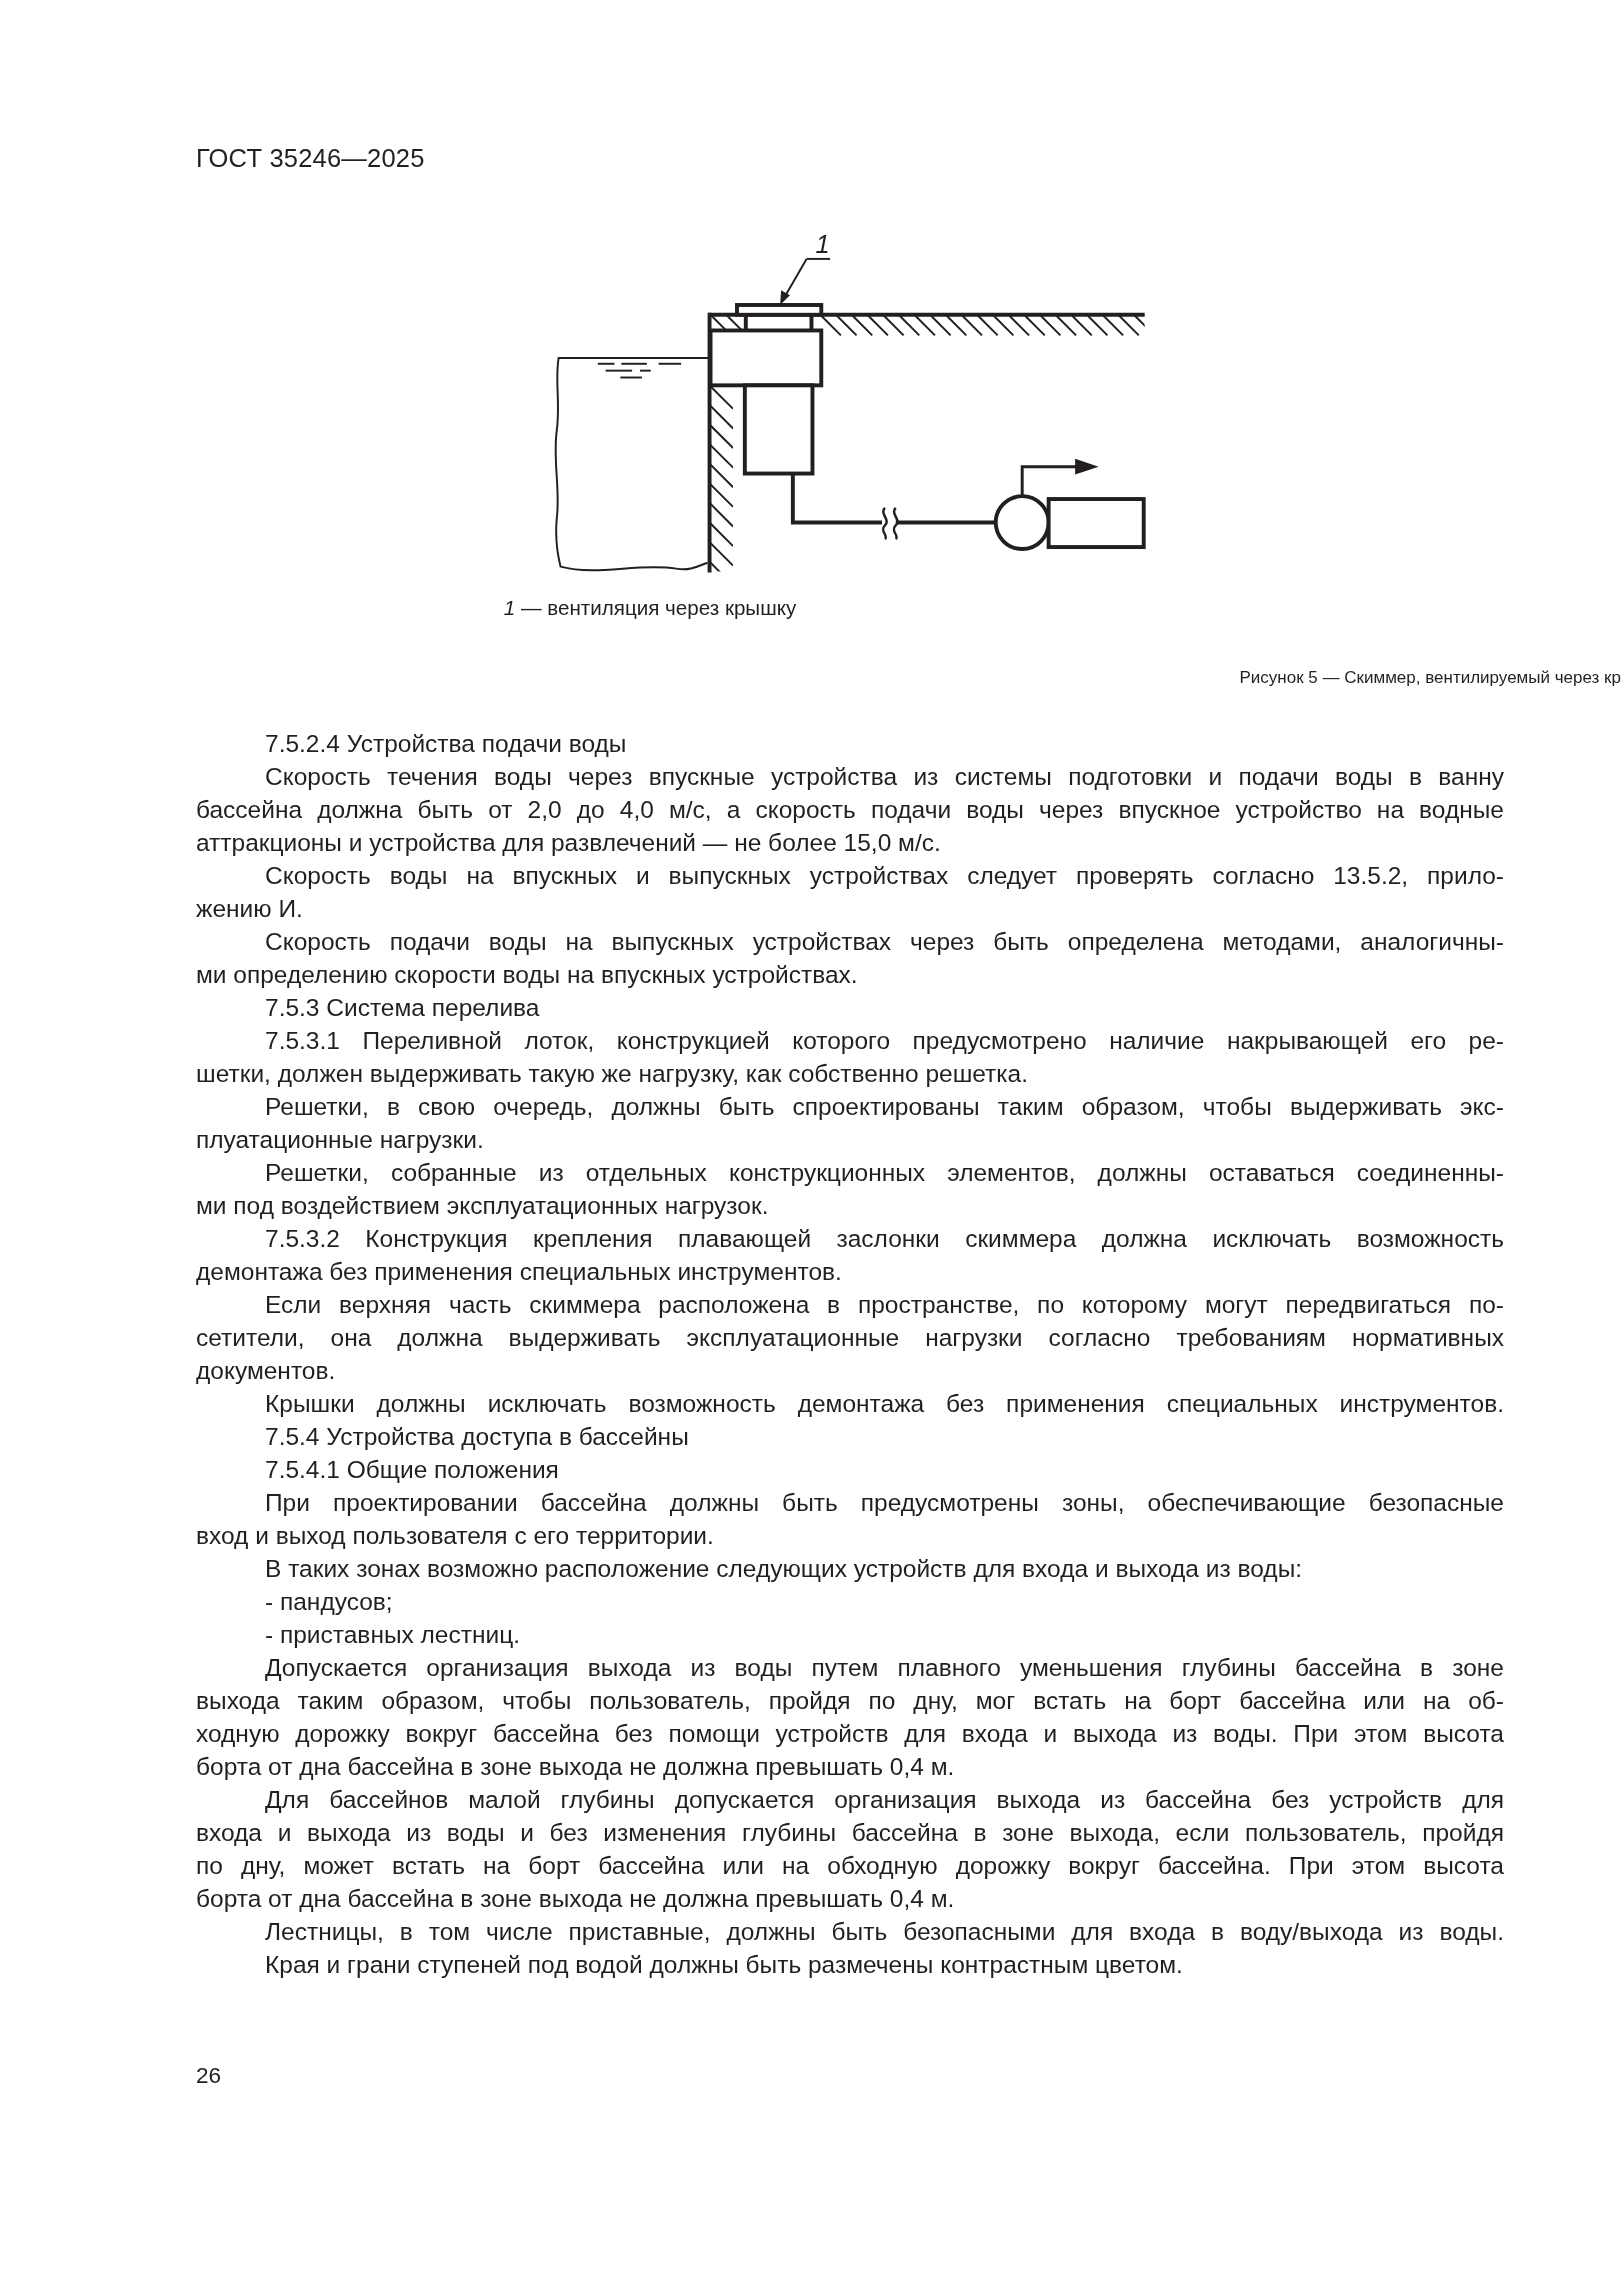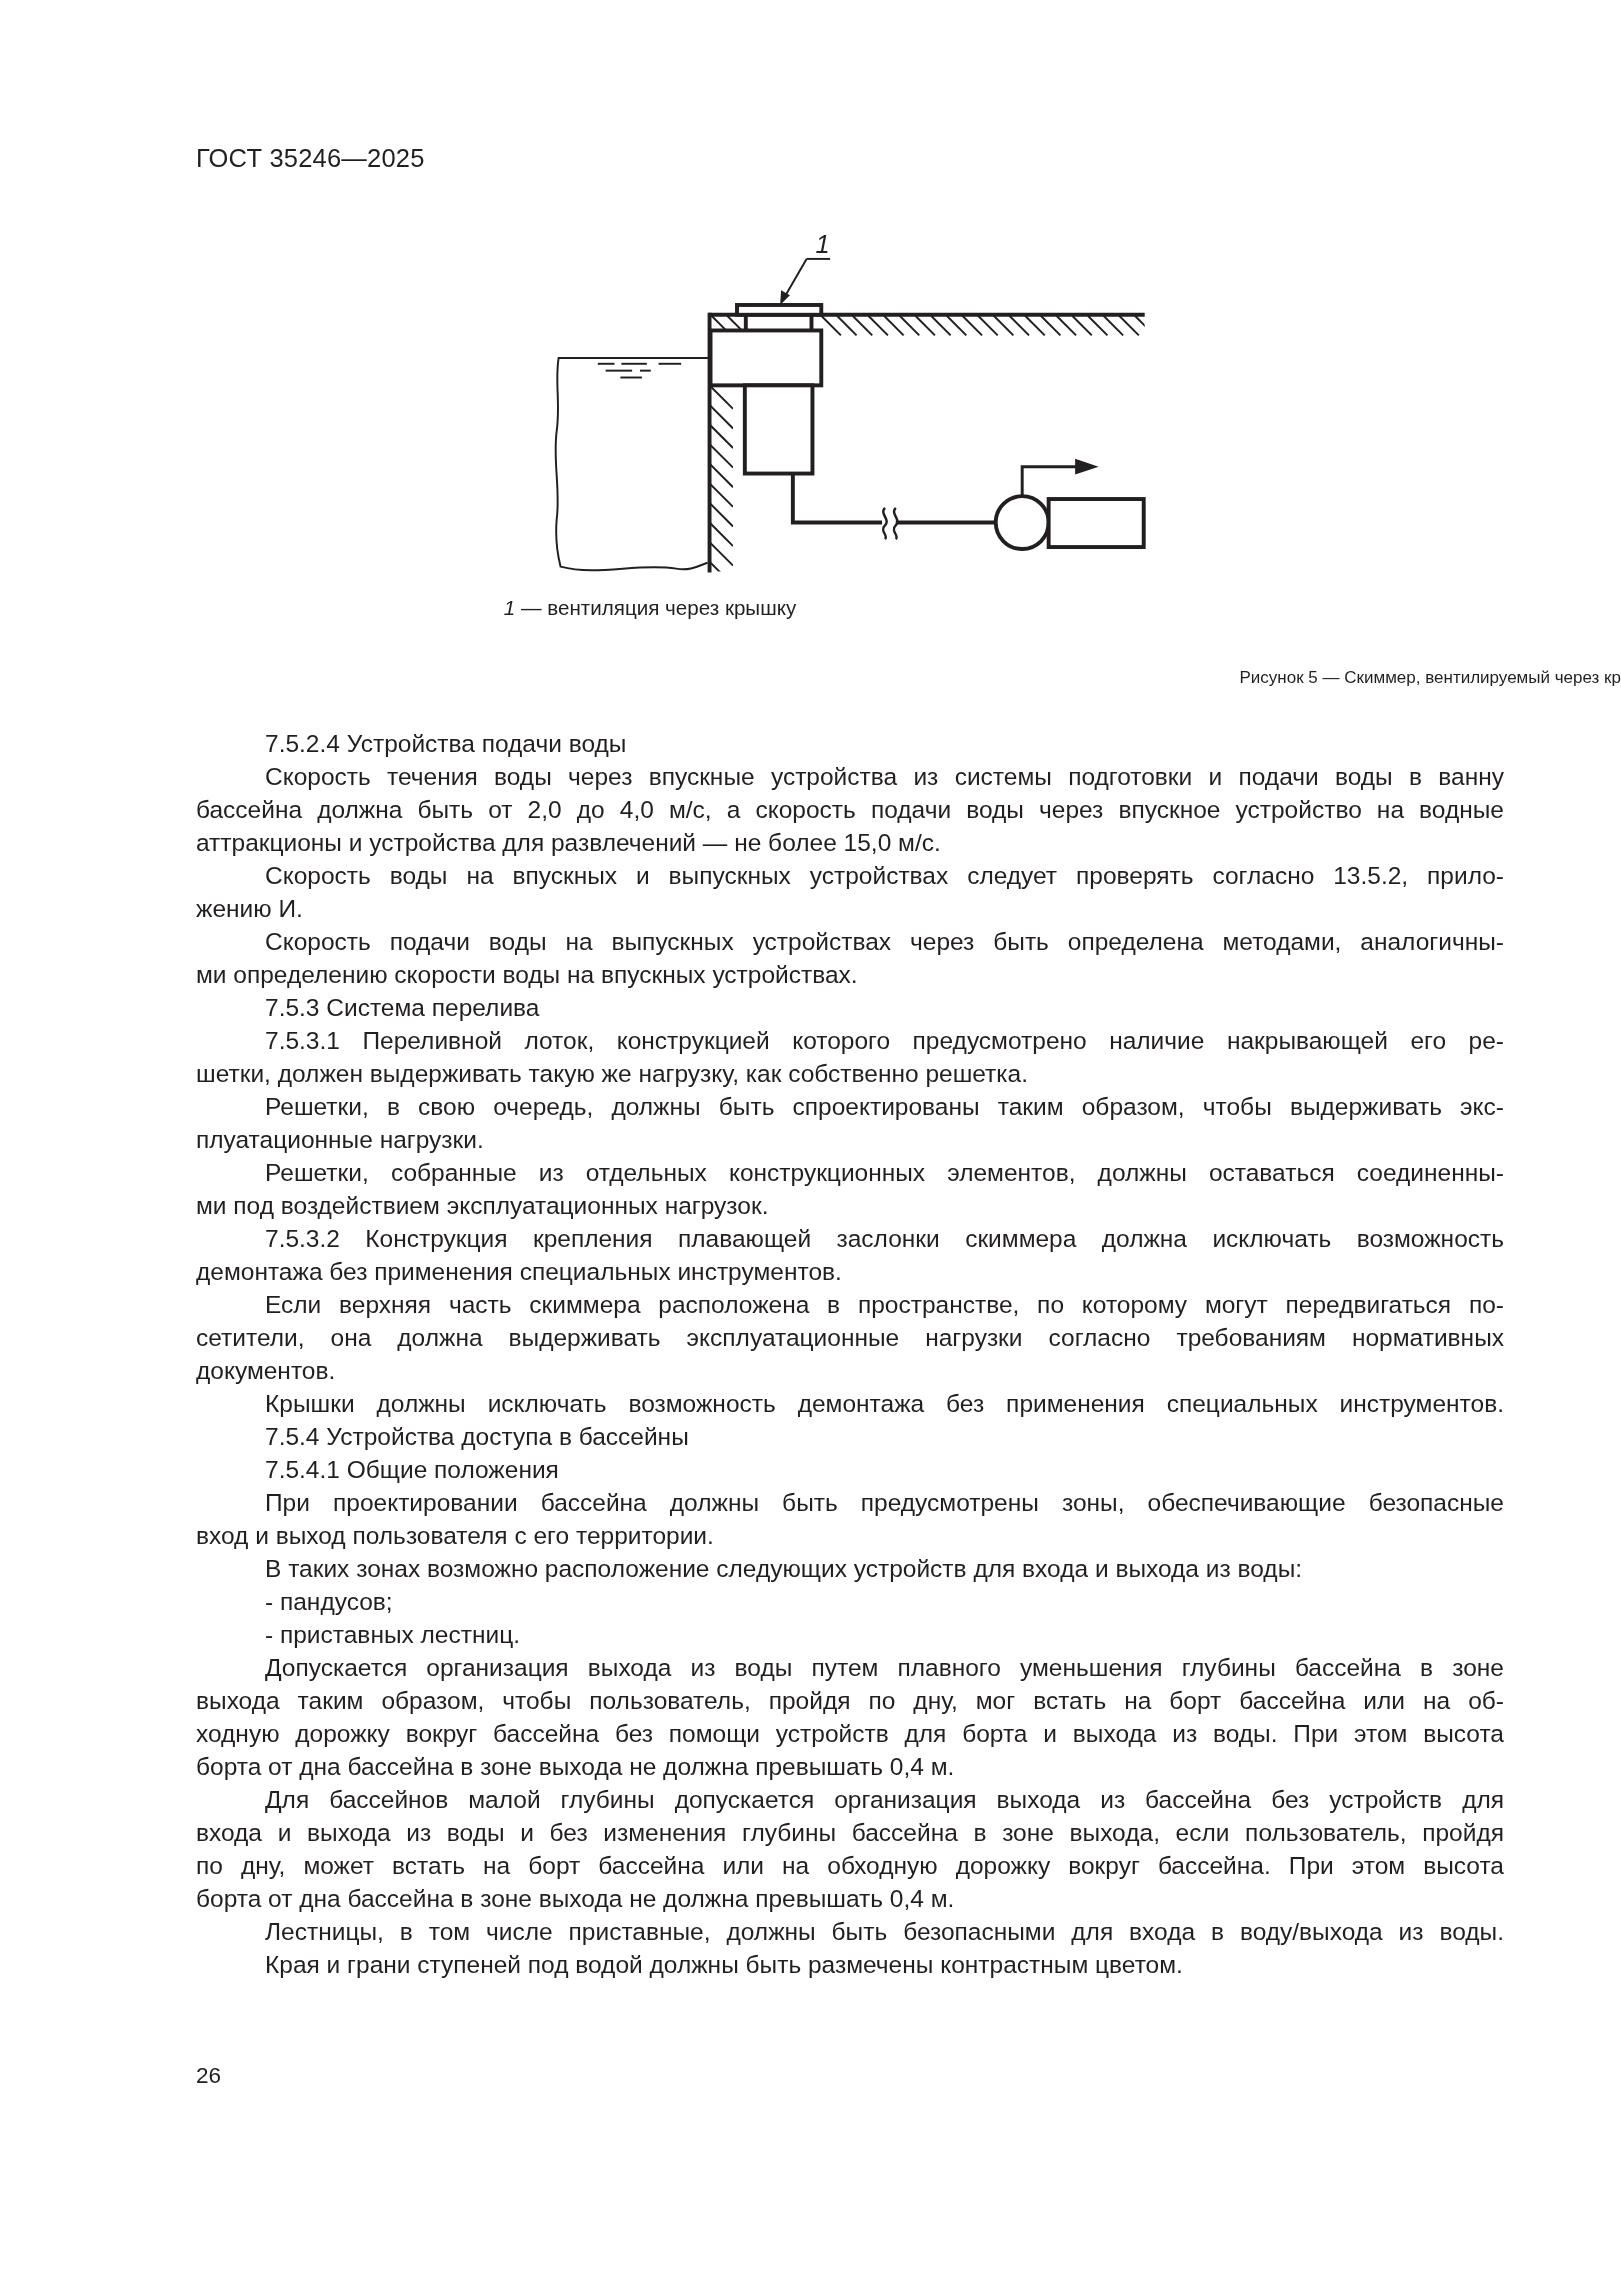--- a/index.html
+++ b/index.html
@@ -138,21 +138,21 @@
   <span class="ln ind">Крышки должны исключать возможность демонтажа без применения специальных инструментов.</span>
   <span class="ln ind last bold">7.5.4 Устройства доступа в бассейны</span>
   <span class="ln ind last">7.5.4.1 Общие положения</span>
   <span class="ln ind">При проектировании бассейна должны быть предусмотрены зоны, обеспечивающие безопасные</span>
   <span class="ln last">вход и выход пользователя с его территории.</span>
   <span class="ln ind last">В таких зонах возможно расположение следующих устройств для входа и выхода из воды:</span>
   <span class="ln ind last">- пандусов;</span>
   <span class="ln ind last">- приставных лестниц.</span>
   <span class="ln ind">Допускается организация выхода из воды путем плавного уменьшения глубины бассейна в зоне</span>
   <span class="ln">выхода таким образом, чтобы пользователь, пройдя по дну, мог встать на борт бассейна или на об-</span>
-  <span class="ln">ходную дорожку вокруг бассейна без помощи устройств для борта и выхода из воды. При этом высота</span>
+  <span class="ln">ходную дорожку вокруг бассейна без помощи устройств для входа и выхода из воды. При этом высота</span>
   <span class="ln last">борта от дна бассейна в зоне выхода не должна превышать 0,4 м.</span>
   <span class="ln ind">Для бассейнов малой глубины допускается организация выхода из бассейна без устройств для</span>
   <span class="ln">входа и выхода из воды и без изменения глубины бассейна в зоне выхода, если пользователь, пройдя</span>
   <span class="ln">по дну, может встать на борт бассейна или на обходную дорожку вокруг бассейна. При этом высота</span>
   <span class="ln last">борта от дна бассейна в зоне выхода не должна превышать 0,4 м.</span>
   <span class="ln ind">Лестницы, в том числе приставные, должны быть безопасными для входа в воду/выхода из воды.</span>
   <span class="ln ind last">Края и грани ступеней под водой должны быть размечены контрастным цветом.</span>
 </div>
 
 <div class="page-number">26</div>

